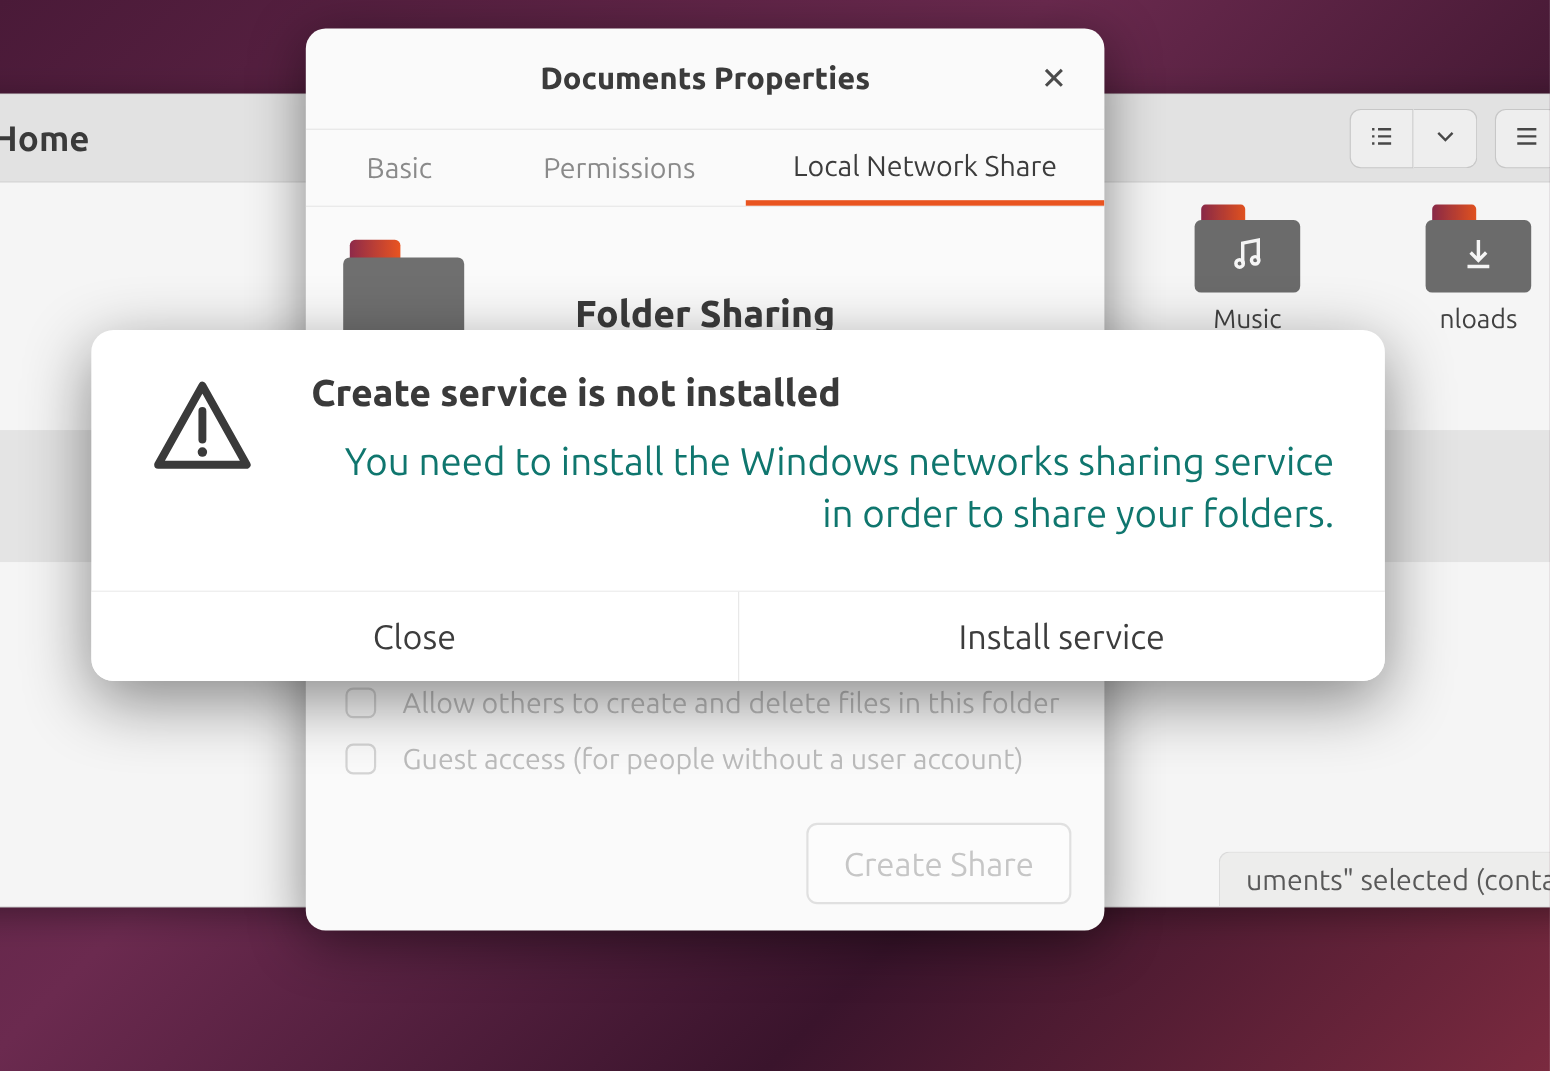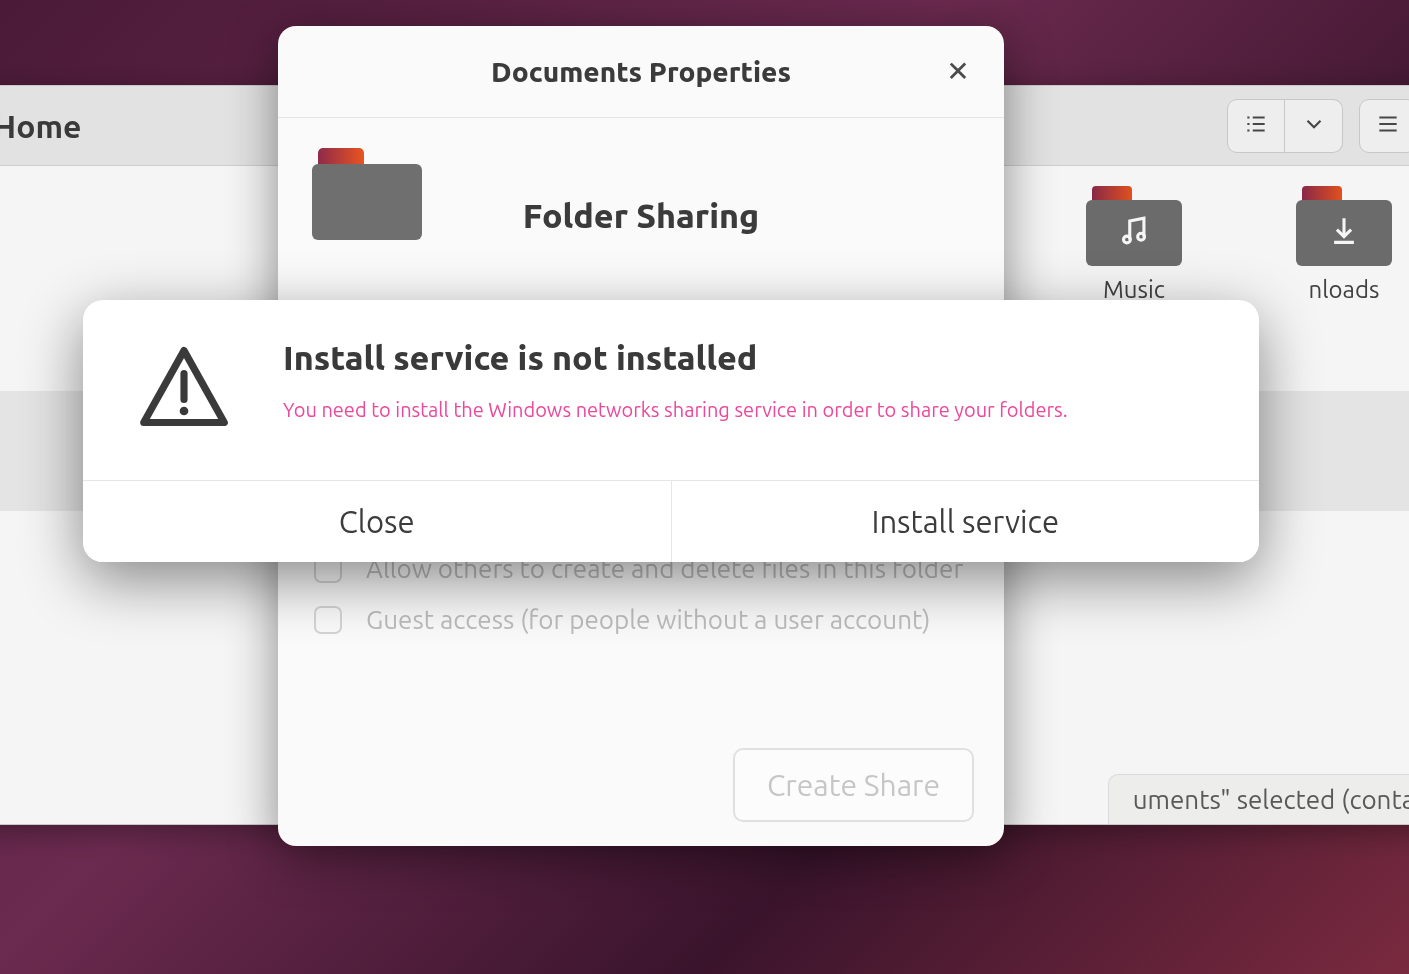--- a/index.html
+++ b/index.html
@@ -260,23 +260,24 @@
   }
   .alert-icon svg { width: 92px; height: 92px; }
   .alert-text { flex: 1; padding-top: 2px; }
   .alert-title {
     font-size: 34px;
     font-weight: 800;
     color: #3a3a3a;
     margin-bottom: 20px;
   }
   .alert-desc {
-    font-size: 20px;
+    font-size: 35px;
     line-height: 1.35;
-    color: #ec4899;
+    color: #0f766e;
+    text-align: right;
   }
   .alert-buttons {
     display: flex;
     border-top: 1px solid #e6e6e6;
     height: 82px;
   }
   .alert-btn {
     flex: 1;
     display: flex;
     align-items: center;
@@ -373,20 +374,25 @@
 </div>
 
 <div class="props-dialog">
   <div class="props-header">
     <div class="title">Documents Properties</div>
     <div class="close">
       <span>✕</span>
     </div>
   </div>
 
+  <div class="props-tabs">
+    <div class="props-tab inactive1">Basic</div>
+    <div class="props-tab inactive2">Permissions</div>
+    <div class="props-tab active">Local Network Share</div>
+  </div>
 
   <div class="props-content">
     <div class="big-folder">
       <div class="folder-glyph">
         <div class="tab"></div>
         <div class="body"></div>
       </div>
     </div>
 
     <div class="share-heading">Folder Sharing</div>
@@ -408,21 +414,21 @@
 <div class="alert-dialog">
   <div class="alert-body">
     <div class="alert-icon">
       <svg viewBox="0 0 64 64">
         <polygon points="32,6 60,56 4,56" fill="none" stroke="#3a3a3a" stroke-width="5" stroke-linejoin="round"></polygon>
         <line x1="32" y1="22" x2="32" y2="40" stroke="#3a3a3a" stroke-width="5" stroke-linecap="round"></line>
         <circle cx="32" cy="48" r="3" fill="#3a3a3a"></circle>
       </svg>
     </div>
     <div class="alert-text">
-      <div class="alert-title">Install service is not installed</div>
+      <div class="alert-title">Create service is not installed</div>
       <div class="alert-desc">You need to install the Windows networks sharing service in order to share your folders.</div>
     </div>
   </div>
   <div class="alert-buttons">
     <div class="alert-btn">Close</div>
     <div class="alert-btn">Install service</div>
   </div>
 </div>
 
 </body></html>

